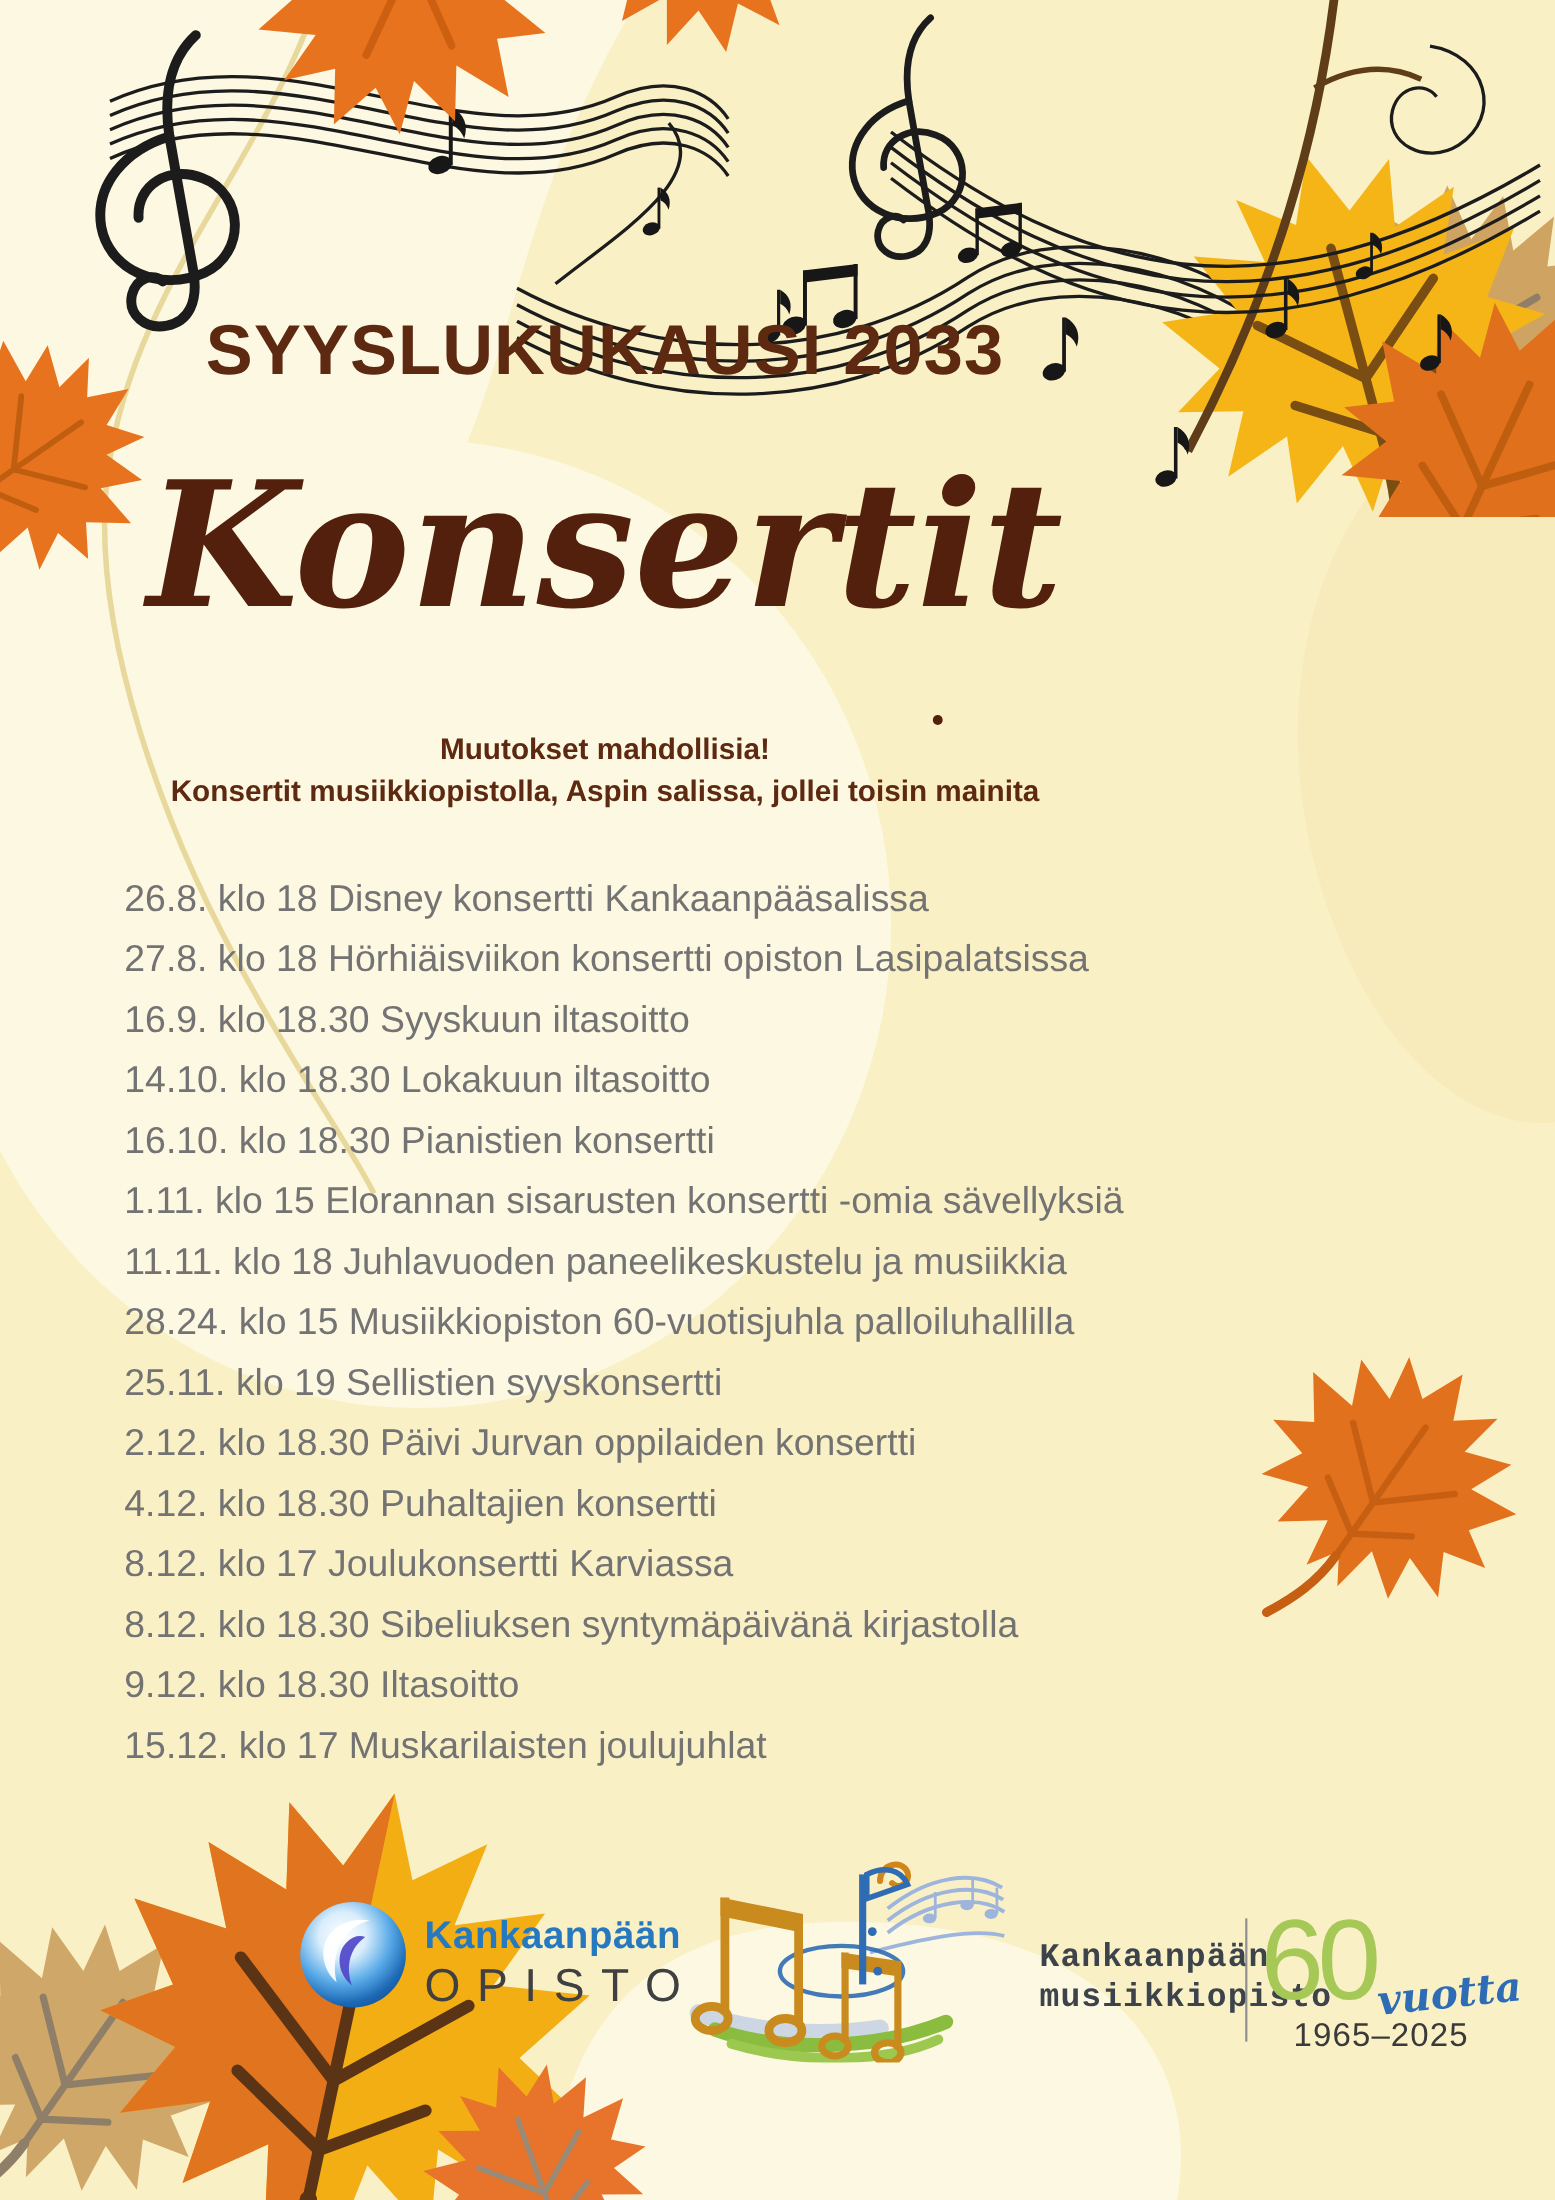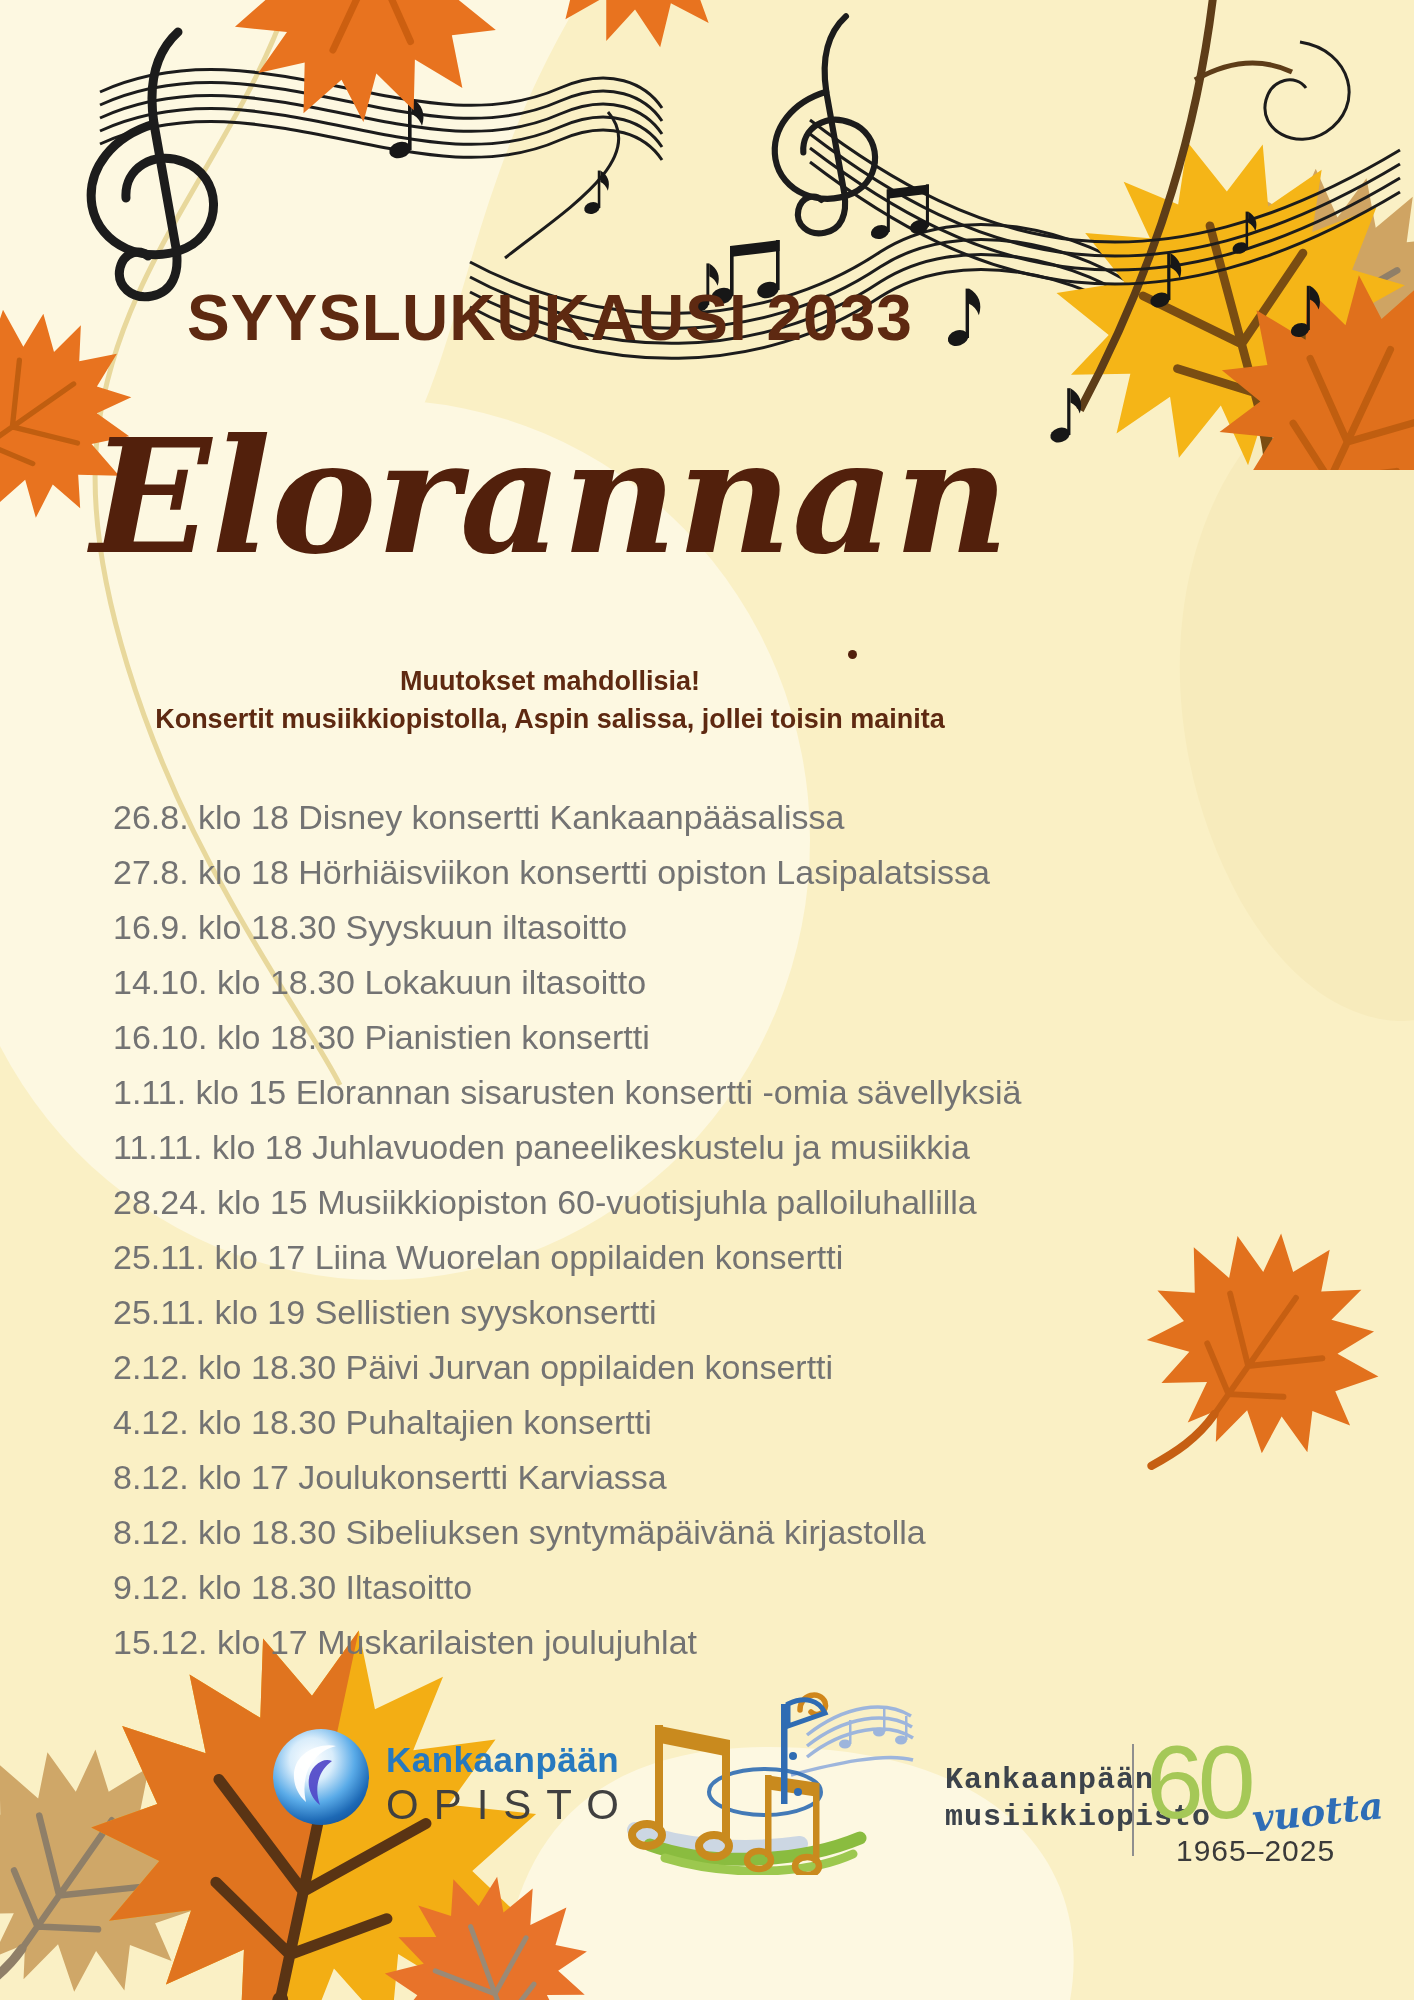--- a/index.html
+++ b/index.html
@@ -177,35 +177,34 @@
         </g>
       <use href="#mapleVeins" stroke="#5a3414" stroke-width="1.6"></use>
     </g>
     <g transform="translate(570,380) rotate(-20) scale(2.1) translate(-50,-55)">
       <use href="#mapleLeaf" fill="#e8732a"></use>
         <use href="#mapleVeins" stroke="#9a8a76"></use>
     </g>
   </svg>
 
   <div class="abs season-title">SYYSLUKUKAUSI 2033</div>
-  <div class="abs main-title">Elorannan</div>
+  <div class="abs main-title">Konsertit</div>
   <div class="abs script-dot deco"></div>
   <div class="abs note-line l2">Konsertit musiikkiopistolla, Aspin salissa, jollei toisin mainita</div>
   <div class="abs note-line">Muutokset mahdollisia!</div>
 
   <div class="abs concert-list">
     <div class="concert-item">26.8. klo 18 Disney konsertti Kankaanpääsalissa</div>
     <div class="concert-item">27.8. klo 18 Hörhiäisviikon konsertti opiston Lasipalatsissa</div>
     <div class="concert-item">16.9. klo 18.30 Syyskuun iltasoitto</div>
     <div class="concert-item">14.10. klo 18.30 Lokakuun iltasoitto</div>
     <div class="concert-item">16.10. klo 18.30 Pianistien konsertti</div>
     <div class="concert-item">1.11. klo 15 Elorannan sisarusten konsertti -omia sävellyksiä</div>
     <div class="concert-item">11.11. klo 18 Juhlavuoden paneelikeskustelu ja musiikkia</div>
     <div class="concert-item">28.24. klo 15 Musiikkiopiston 60-vuotisjuhla palloiluhallilla</div>
-    <div class="concert-item">25.11. klo 17 Liina Wuorelan oppilaiden konsertti</div>
     <div class="concert-item">25.11. klo 19 Sellistien syyskonsertti</div>
     <div class="concert-item">2.12. klo 18.30 Päivi Jurvan oppilaiden konsertti</div>
     <div class="concert-item">4.12. klo 18.30 Puhaltajien konsertti</div>
     <div class="concert-item">8.12. klo 17 Joulukonsertti Karviassa</div>
     <div class="concert-item">8.12. klo 18.30 Sibeliuksen syntymäpäivänä kirjastolla</div>
     <div class="concert-item">9.12. klo 18.30 Iltasoitto</div>
     <div class="concert-item">15.12. klo 17 Muskarilaisten joulujuhlat</div>
   </div>
 
   <svg class="abs deco" style="left:272px;top:1728px" width="98" height="98" viewBox="0 0 98 98">

